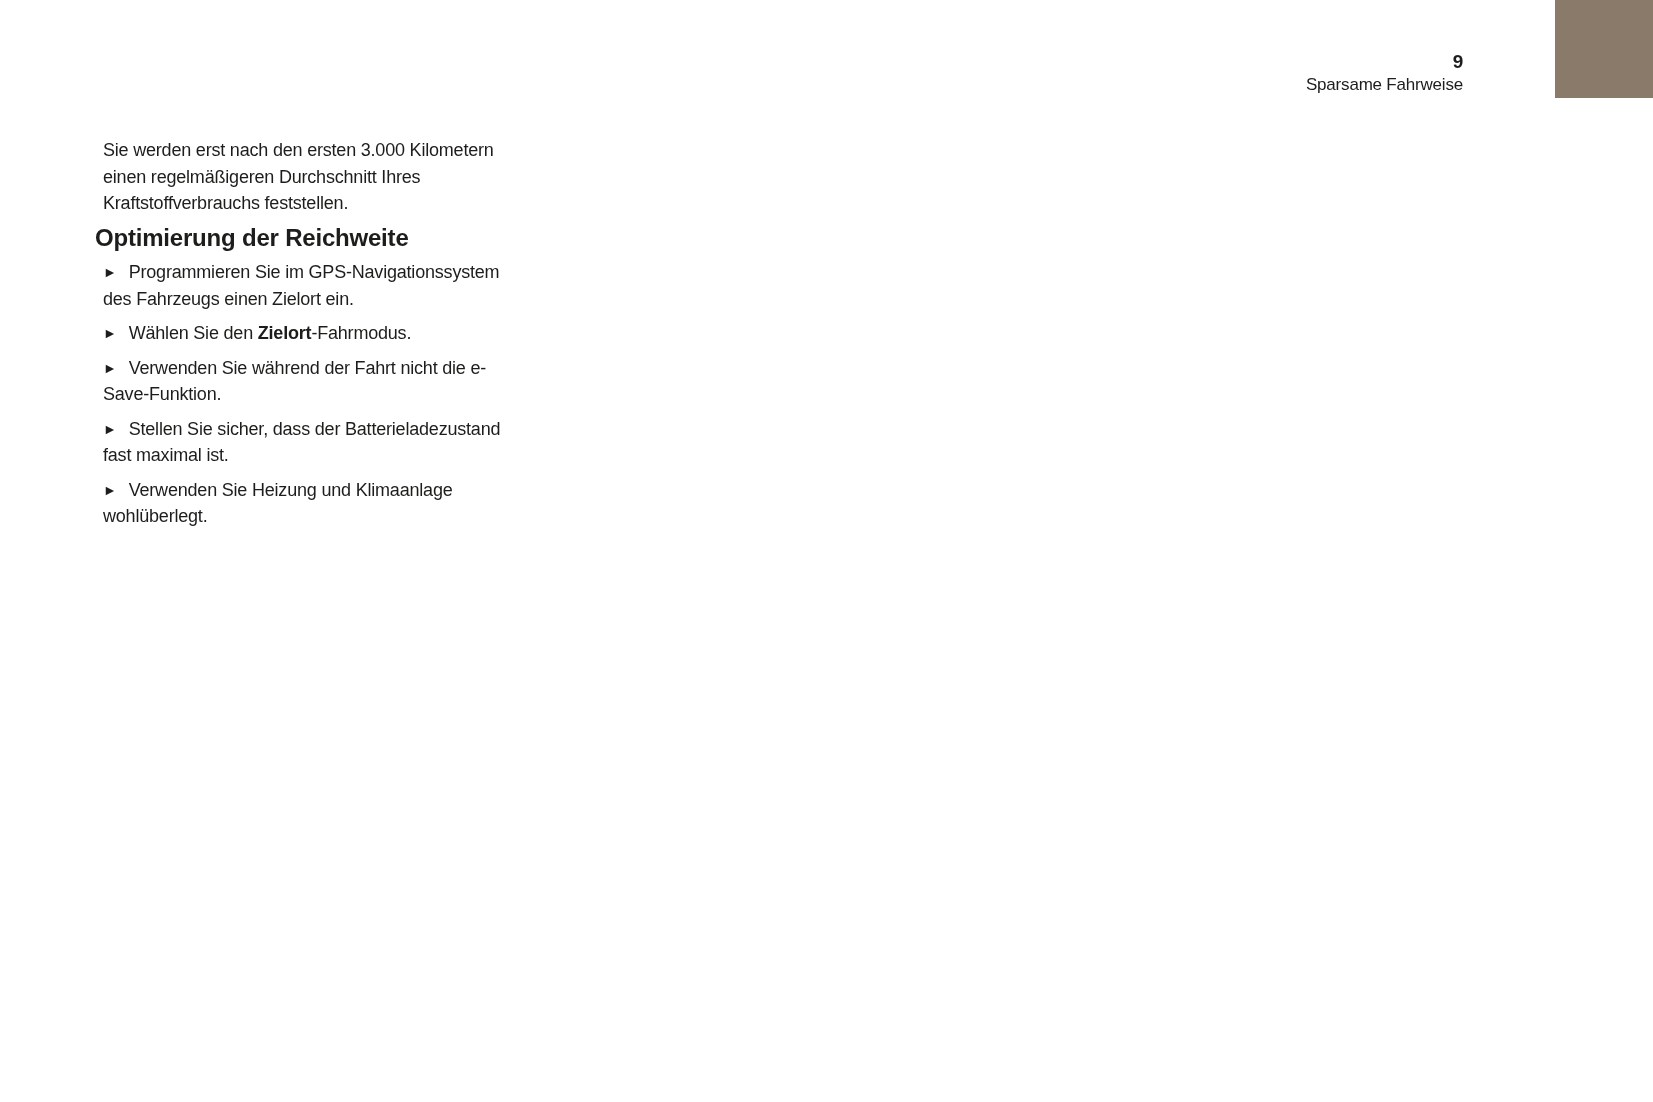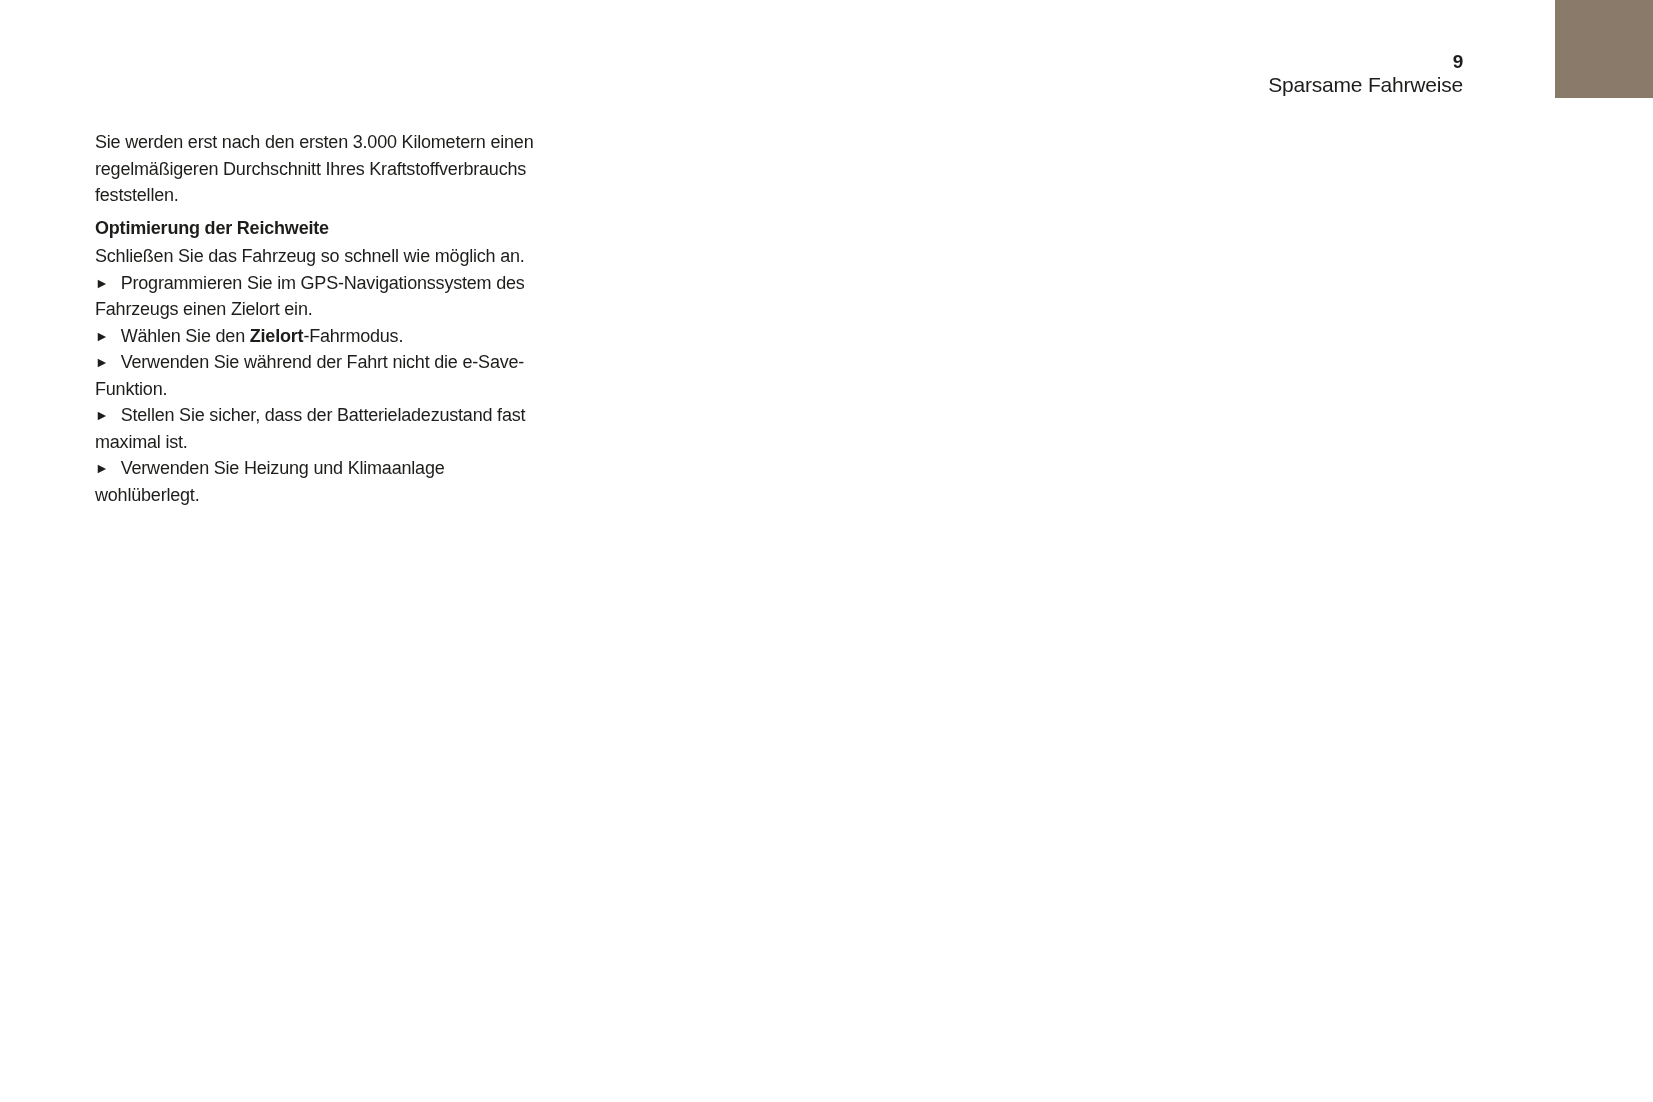--- a/index.html
+++ b/index.html
@@ -31,39 +31,39 @@
     text-align: right;
     white-space: nowrap;
   }
   .page-number {
     font-size: 19px;
     line-height: 22px;
     font-weight: 700;
     letter-spacing: -0.2px;
   }
   .section-title {
-    font-size: 21px;
+    font-size: 17px;
     line-height: 23px;
     font-weight: 400;
     letter-spacing: -0.2px;
   }
   .content {
     position: absolute;
     left: 95px;
     top: 129px;
     width: 440px;
     font-size: 18px;
     line-height: 26.5px;
     letter-spacing: -0.2px;
   }
   .content p.para {
-    margin: 0;
+    margin: 8px;
   }
   .content h2.heading {
-    font-size: 18px;
+    font-size: 24px;
     line-height: 26.5px;
     font-weight: 700;
     margin: 6px 0 2px 0;
   }
   .content .b {
     font-weight: 700;
   }
   .content .marker {
     font-size: 14px;
     margin-right: 12px;
@@ -79,21 +79,20 @@
   <div class="corner-block" style="background: rgb(137, 122, 105);"></div>
 
   <div class="header-right">
     <div class="page-number">9</div>
     <div class="section-title">Sparsame Fahrweise</div>
   </div>
 
   <div class="content">
       <p class="para"><span>Sie werden erst nach den ersten 3.000 Kilometern einen regelmäßigeren Durchschnitt Ihres Kraftstoffverbrauchs feststellen.</span></p>
       <h2 class="heading"><span class="b">Optimierung der Reichweite</span></h2>
-      <p class="para"><span>Schließen Sie das Fahrzeug so schnell wie möglich an.</span></p>
       <p class="para"><span class="marker">►</span><span>Programmieren Sie im GPS-Navigationssystem des Fahrzeugs einen Zielort ein.</span></p>
       <p class="para"><span class="marker">►</span><span>Wählen Sie den </span><span class="b">Zielort</span><span>-Fahrmodus.</span></p>
       <p class="para"><span class="marker">►</span><span>Verwenden Sie während der Fahrt nicht die e-Save-Funktion.</span></p>
       <p class="para"><span class="marker">►</span><span>Stellen Sie sicher, dass der Batterieladezustand fast maximal ist.</span></p>
       <p class="para"><span class="marker">►</span><span>Verwenden Sie Heizung und Klimaanlage wohlüberlegt.</span></p>
     </div>
 
 </div>
 
 </body></html>

